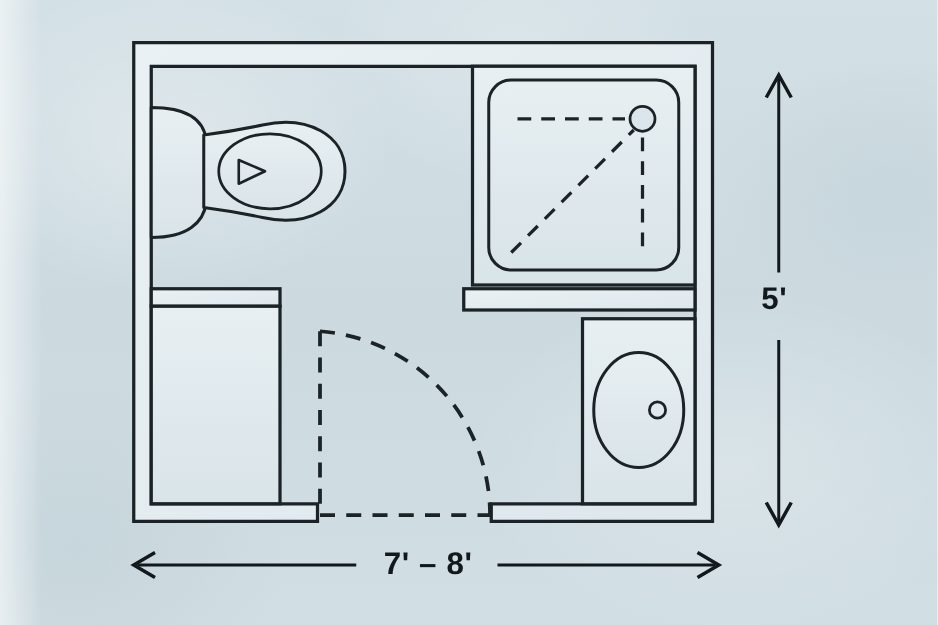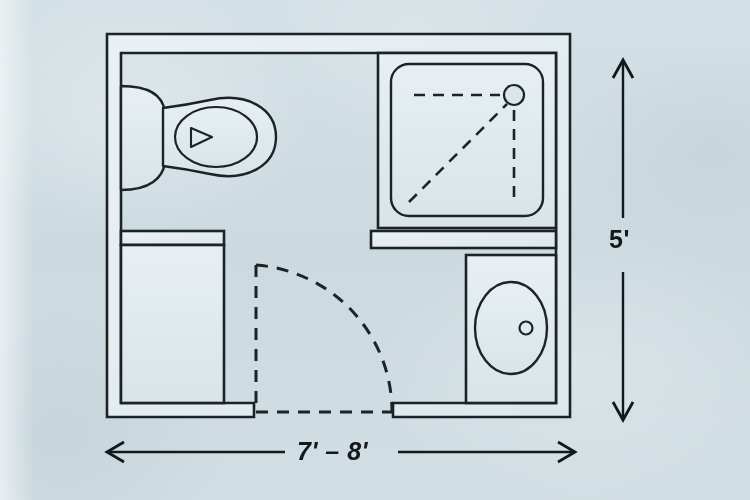--- a/index.html
+++ b/index.html
@@ -37,23 +37,22 @@
   .dim-label {
     position: absolute;
     color: #12181b;
     font-weight: bold;
     letter-spacing: 0.5px;
     white-space: nowrap;
     user-select: none;
   }
   #dim-width-label {
     font-size: 25px;
-    left: 297px;
+    left: 307px;
     top: 437px;
-    font-style: italic;
   }
   #dim-height-label {
     font-size: 25px;
     left: 609px;
     top: 225px;
   }
 </style>
 </head>
 <body>
 

